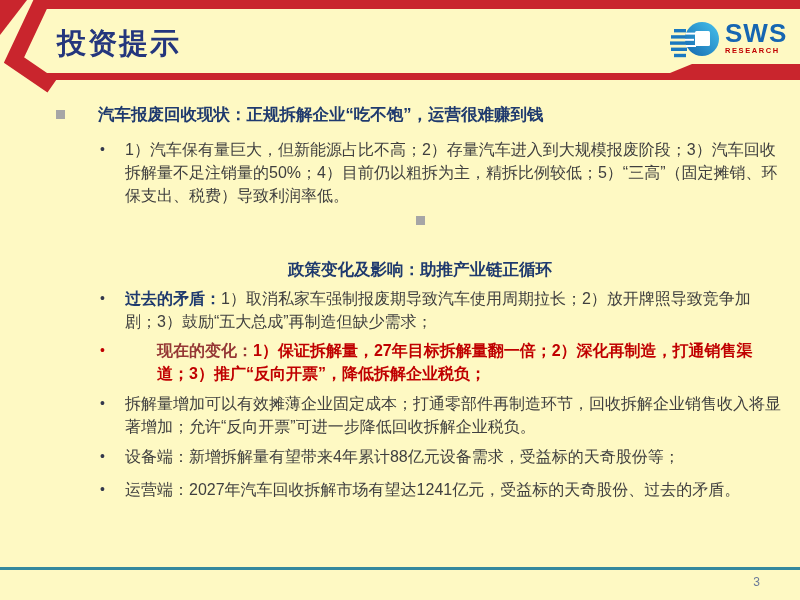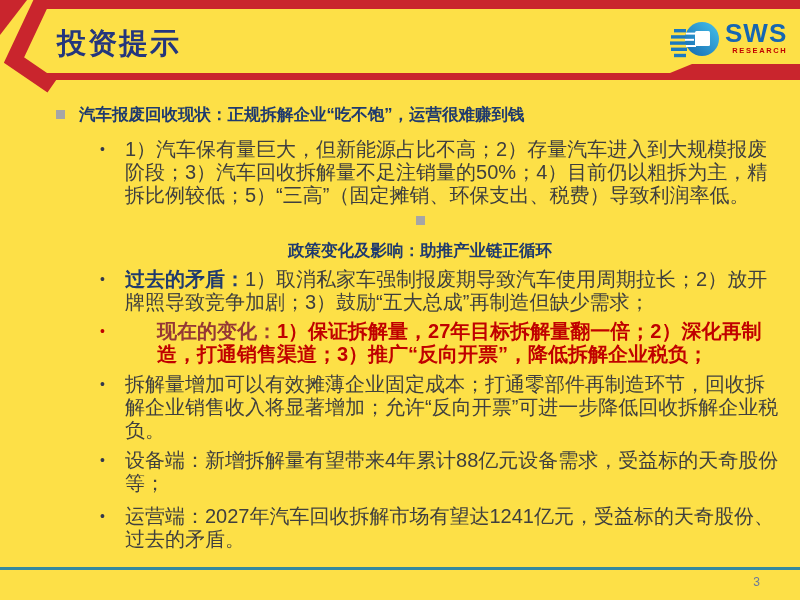--- a/index.html
+++ b/index.html
@@ -1,44 +1,44 @@
 <!DOCTYPE html>
 <html><head>
 <meta charset="utf-8">
 <style>
   * { margin:0; padding:0; box-sizing:border-box; }
   html,body { background:#e9e9e9; }
   body { font-family:"Liberation Sans","DejaVu Sans",sans-serif; }
   .slide {
     position:relative; width:800px; height:600px; margin:0 auto;
-    background:#fde047; overflow:hidden;
+    background:#fef9c3; overflow:hidden;
   }
   
   .header-deco { position:absolute; left:0; top:0; }
   .page-title {
     position:absolute; left:57px; top:24px;
     font-family:"DejaVu Serif","Liberation Serif",serif;
     font-weight:bold; font-size:29px; letter-spacing:2px; color:#24367d;
   }
   
   .logo { position:absolute; left:668px; top:12px; display:flex; align-items:center; }
   .logo-text { display:flex; flex-direction:column; margin-left:3px; line-height:1; }
   .logo-name { font-size:26px; font-weight:bold; color:#1666b2; letter-spacing:1px; }
-  .logo-sub  { font-size:7.5px; font-weight:bold; color:#c00000; letter-spacing:1.6px; margin-top:1px; text-align:right; }
+  .logo-sub  { font-size:7.5px; font-weight:bold; color:#c00000; letter-spacing:1.6px; margin-top:1px; text-align:left; }
   
   .content { position:absolute; left:56px; top:96px; width:728px; }
   .sec-header {
-    display:flex; align-items:center; gap:14px;
+    display:flex; align-items:center; gap:33px;
     font-size:16.5px; font-weight:bold; color:#1f3a6e; line-height:22px;
   }
   .square { width:9px; height:9px; background:#a6a6a6; flex:none; }
   .sub { display:flex; margin-left:44px; }
   .dot { width:25px; flex:none; color:#33384d; font-size:14px; line-height:23px; }
   .sub.red .dot { color:#c00000; }
-  .sub-text { width:657px; font-size:20px; line-height:23px; color:#3f3f3f; }
+  .sub-text { width:657px; font-size:16px; line-height:23px; color:#3f3f3f; }
   .lead { font-weight:bold; color:#1f3a6e;font-family:Liberation Serif, serif; }
   .sub.red .sub-text { color:#c00000; font-weight:bold;margin-left:32px; }
   .sub.red .lead { color:#953735; }
   .mt7{margin-top:7px;} .mt13{margin-top:13px;} .mt9{margin-top:9px;flex-direction:column;}
   .mt6{margin-top:6px;} .mt3{margin-top:3px;} .mt10{margin-top:10px;}
   
   .footer-line { position:absolute; left:0; top:567px; width:800px; height:3px; background:#35899e; }
   .footer-url { position:absolute; left:22px; top:575px; font-size:13.5px; color:#44597f; }
   .footer-page { position:absolute; right:40px; top:575px; font-size:12px; color:#6b7a99; }
 </style>

